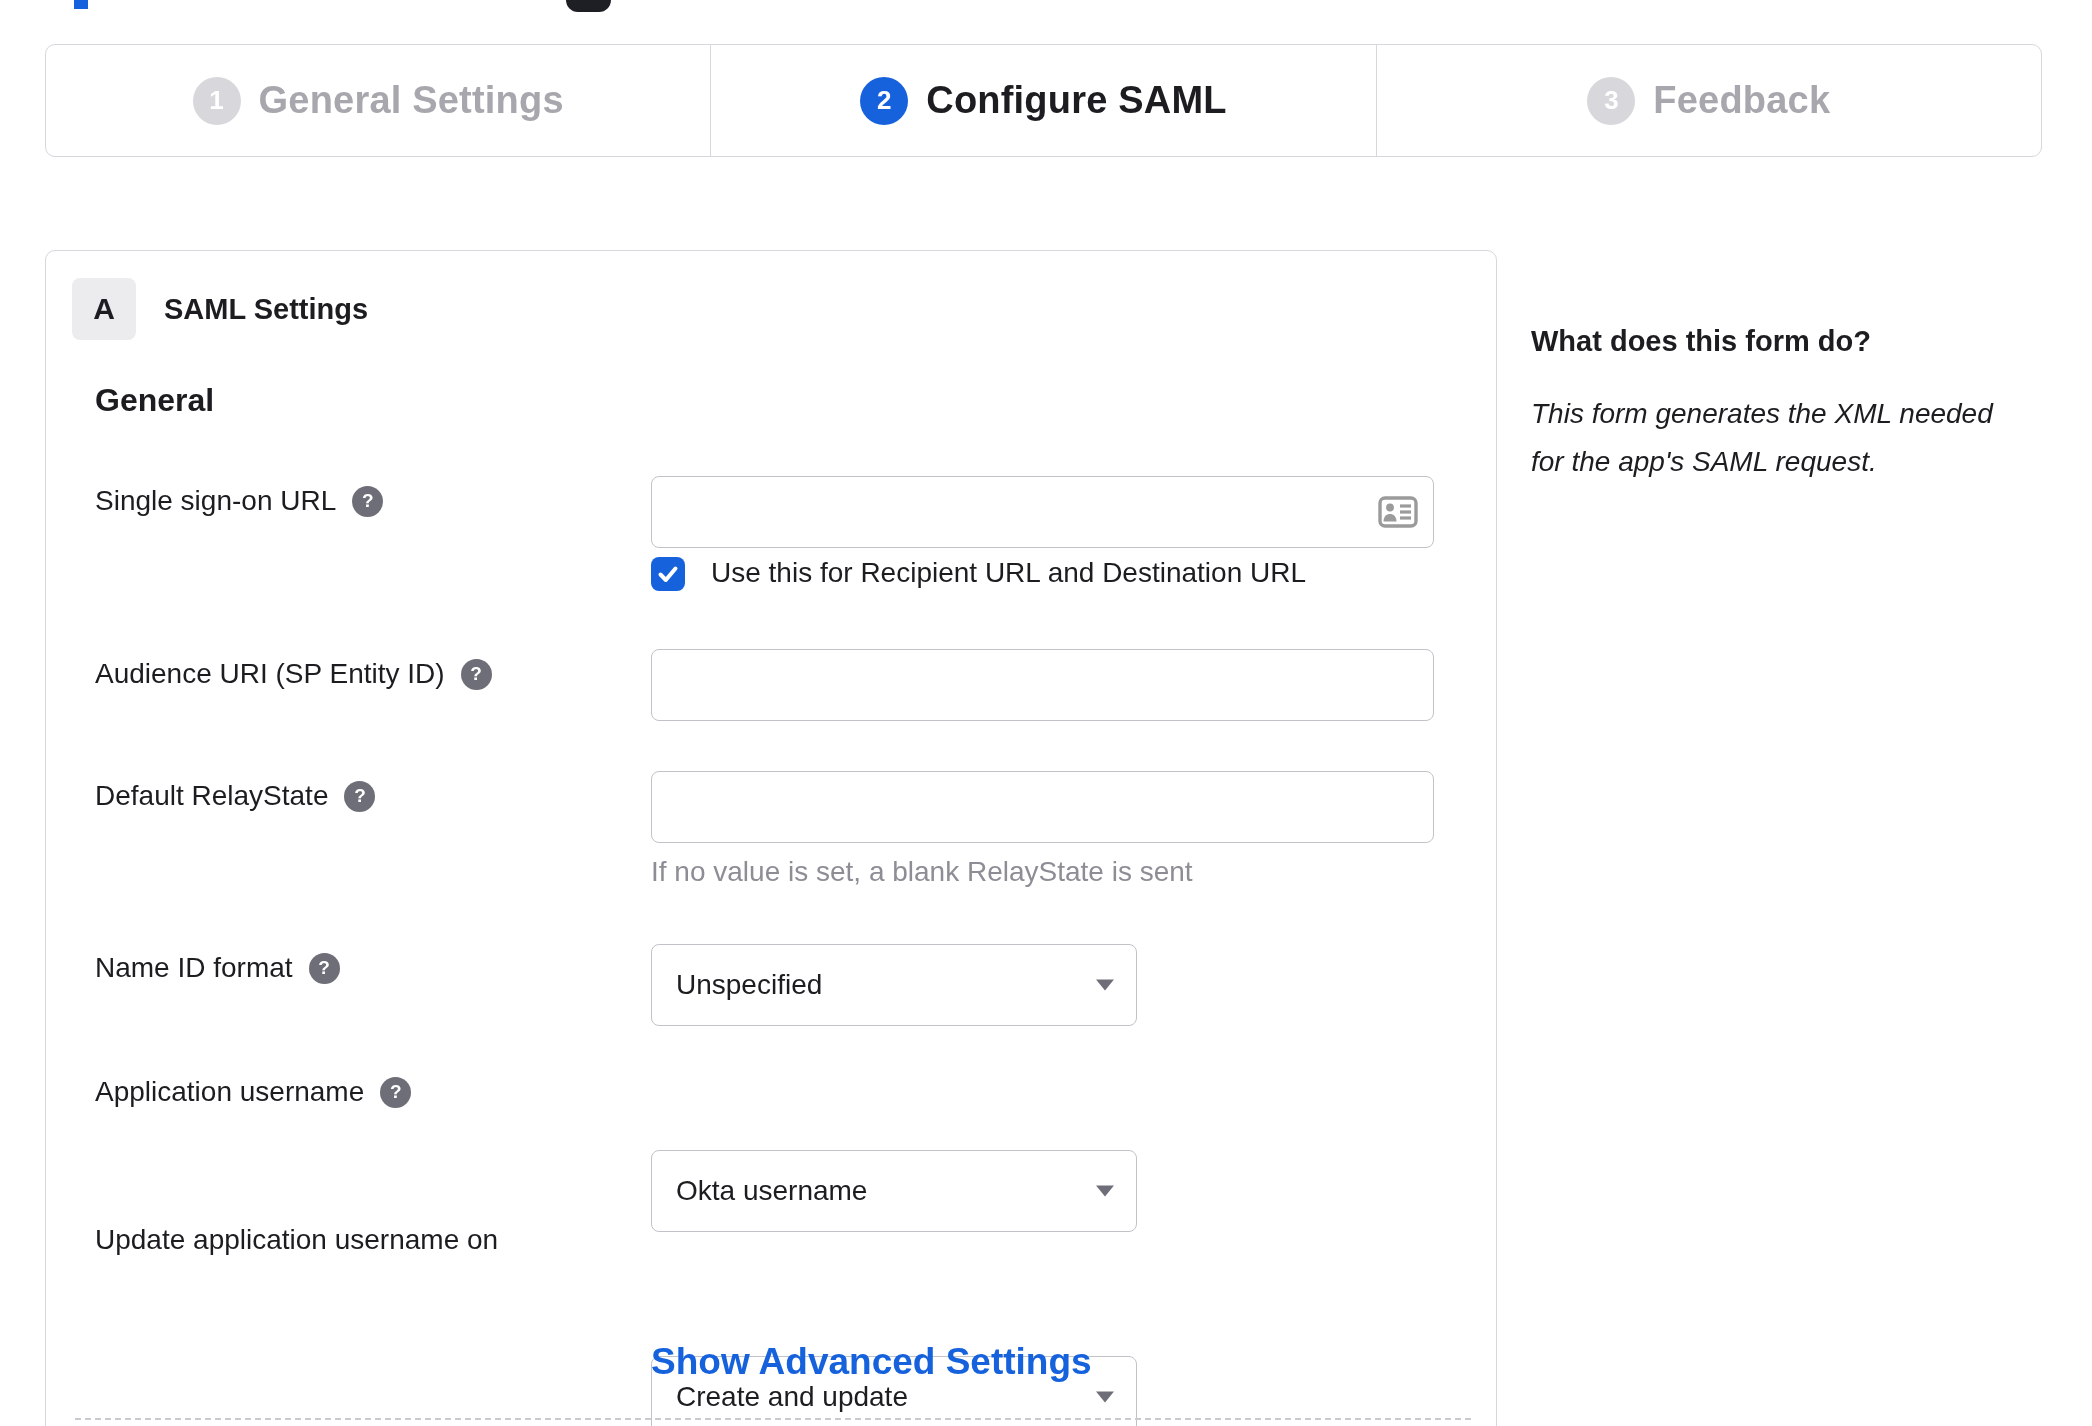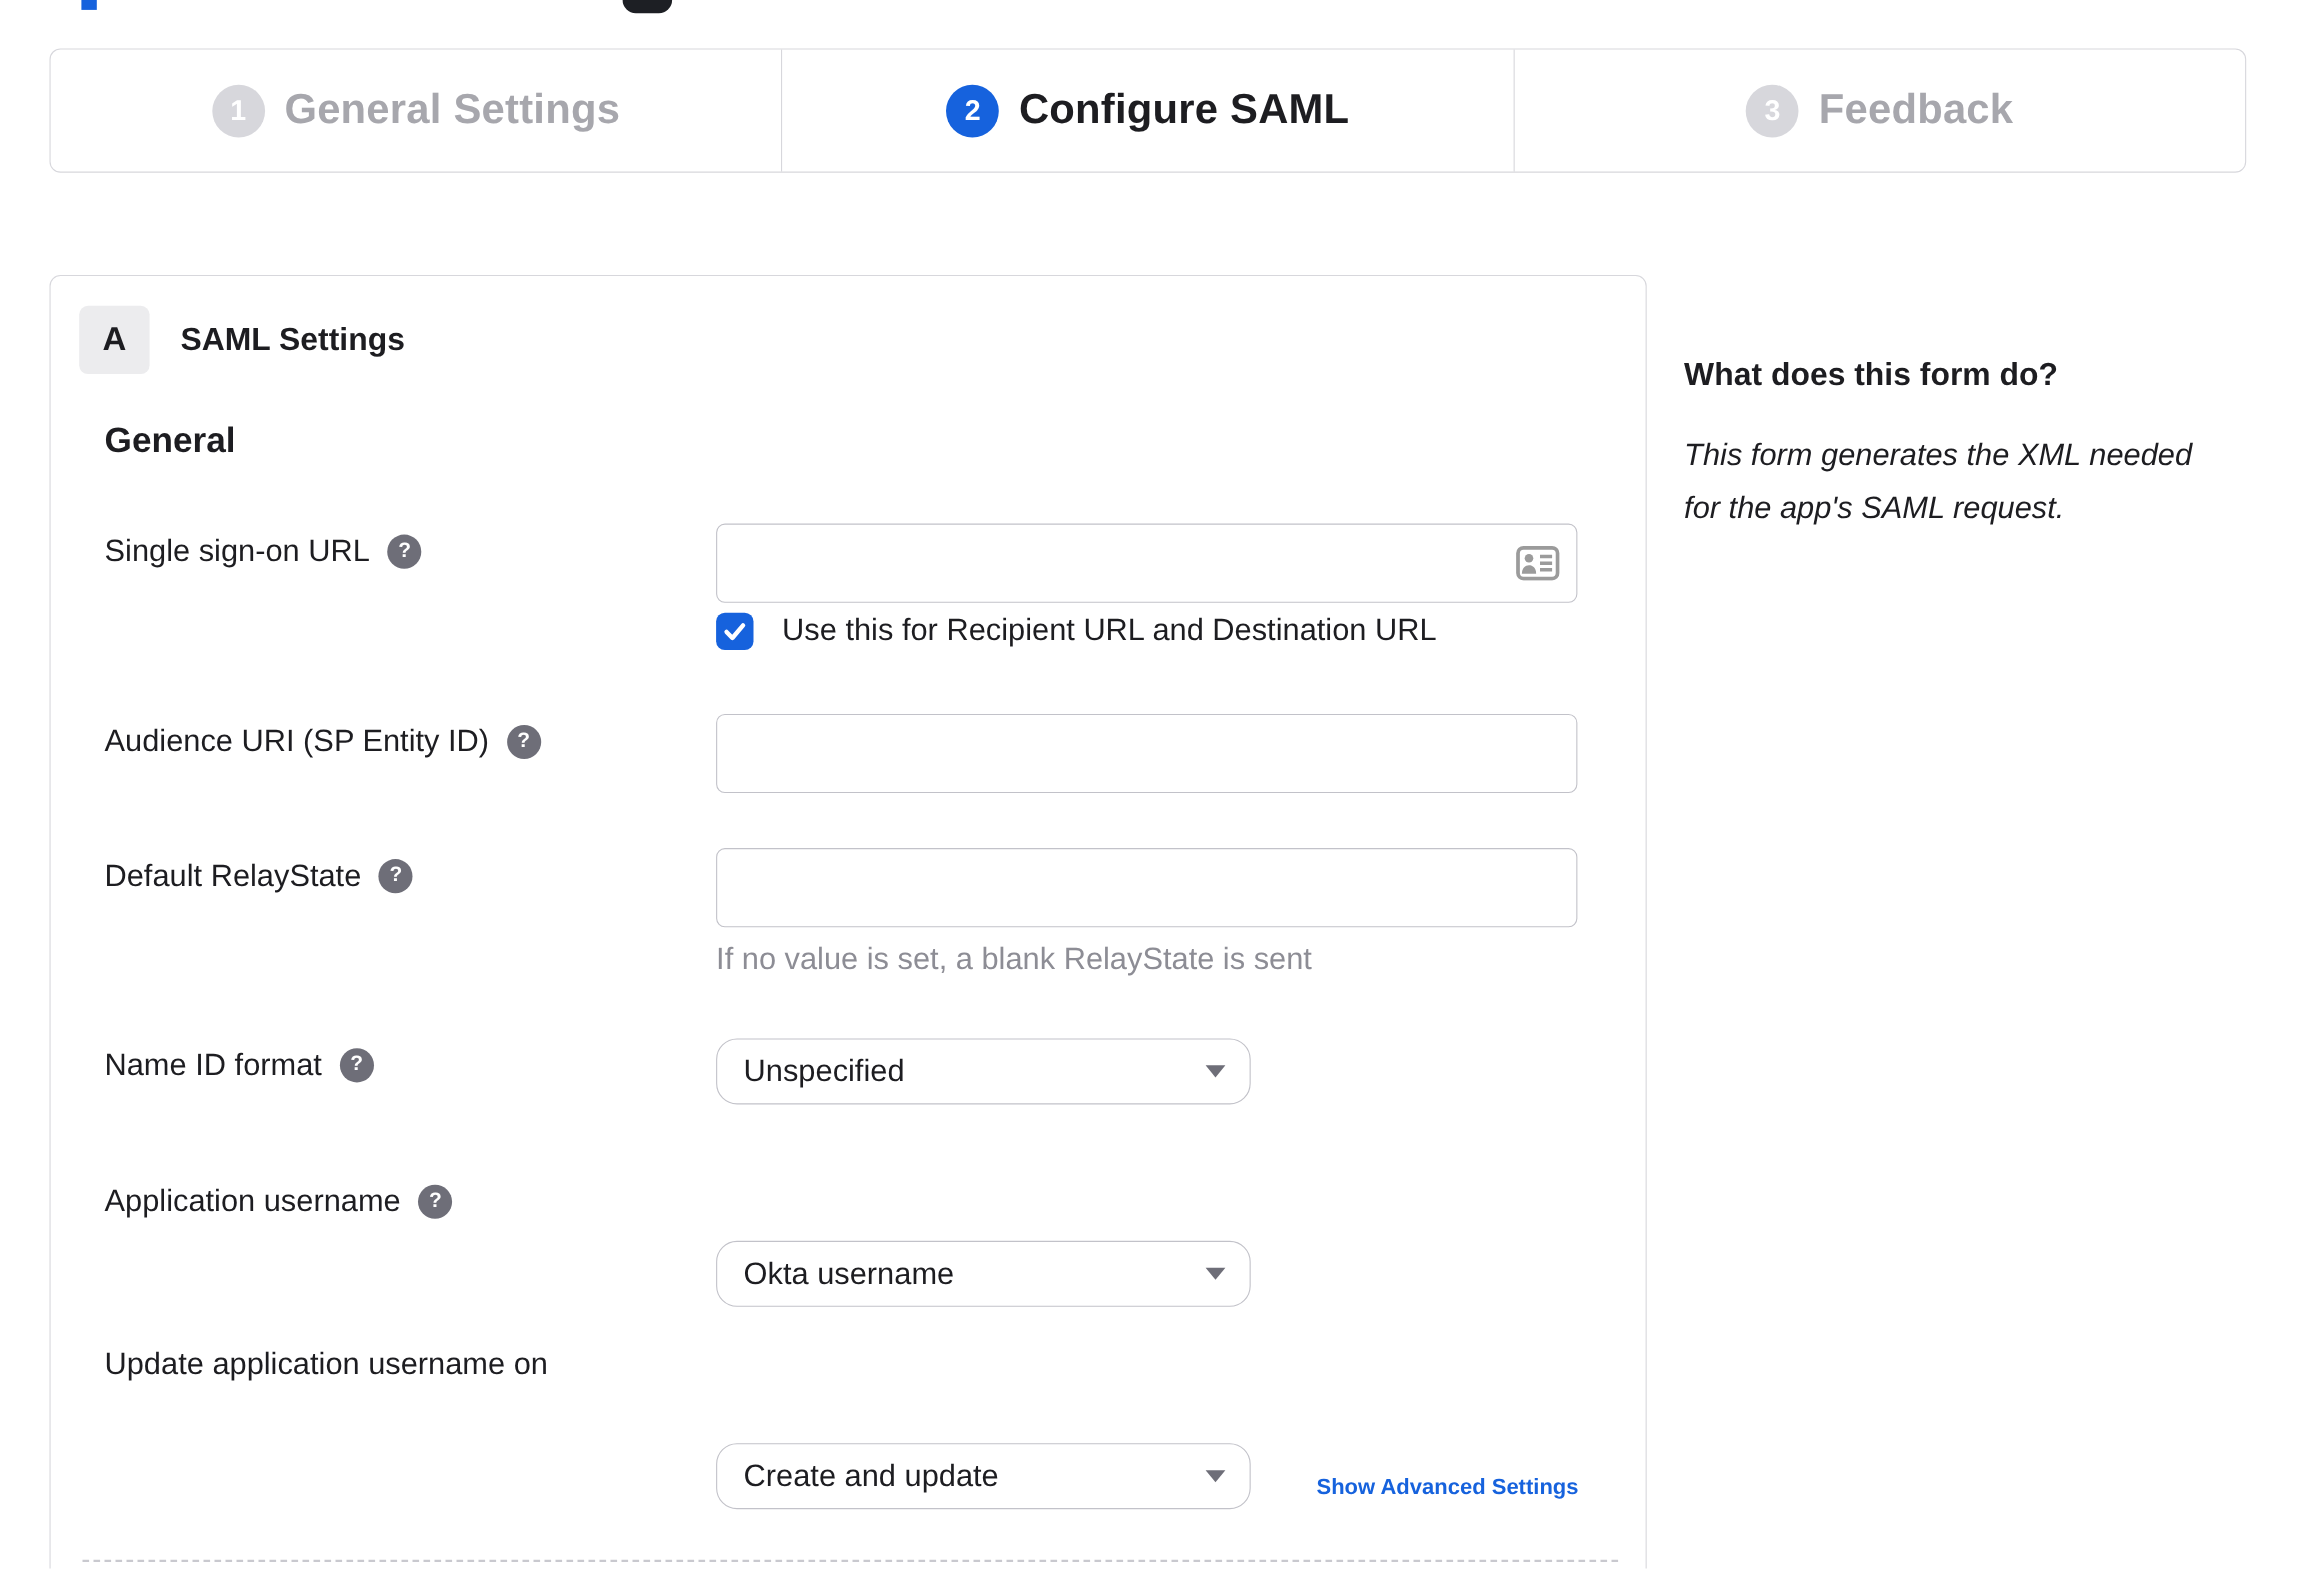--- a/index.html
+++ b/index.html
@@ -76,33 +76,33 @@
   .checkbox-row{left:651px;top:557px;display:flex;align-items:flex-start;gap:26px;}
   .checkbox{
     width:34px;height:34px;border-radius:8px;background:var(--blue);
     display:flex;align-items:center;justify-content:center;cursor:pointer;flex:0 0 auto;
   }
   .checkbox-label{font-size:28px;cursor:pointer;}
 
   .hint{font-size:28px;color:var(--hint);}
 
   .select{
-    width:486px;height:60px;border:1px solid var(--input-border);border-radius:19px;
+    width:486px;height:82px;border:1px solid var(--input-border);border-radius:8px;
     background:#fff;display:flex;align-items:center;padding:0 56px 0 24px;
     font-size:28px;color:var(--text);position:relative;cursor:pointer;
   }
   .caret{
     position:absolute;right:22px;top:50%;transform:translateY(-50%);
     width:0;height:0;border-left:9px solid transparent;border-right:9px solid transparent;
     border-top:11px solid var(--help-bg);
   }
 
   .adv-link{
-    left:651px;top:1341px;width:784px;text-align:right;
-    font-size:20px;font-weight:600;color:var(--blue);cursor:pointer;
+    left:651px;top:1341px;width:784px;text-align:left;
+    font-size:37px;font-weight:600;color:var(--blue);cursor:pointer;
   }
   .dashed-divider{
     left:75px;top:1418px;width:1396px;height:0;
     border-top:2px dashed #c9c9cf;
   }
 
   
   .sidebar{left:1531px;top:318px;width:514px;}
   .sidebar h3{
     font-size:29px;font-weight:700;margin:0 0 26px;line-height:46px;

